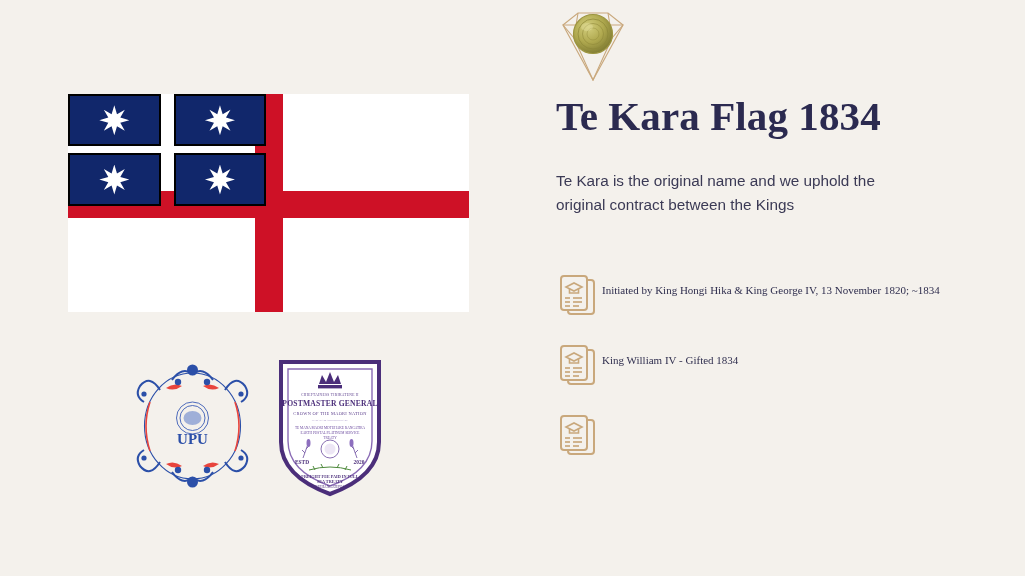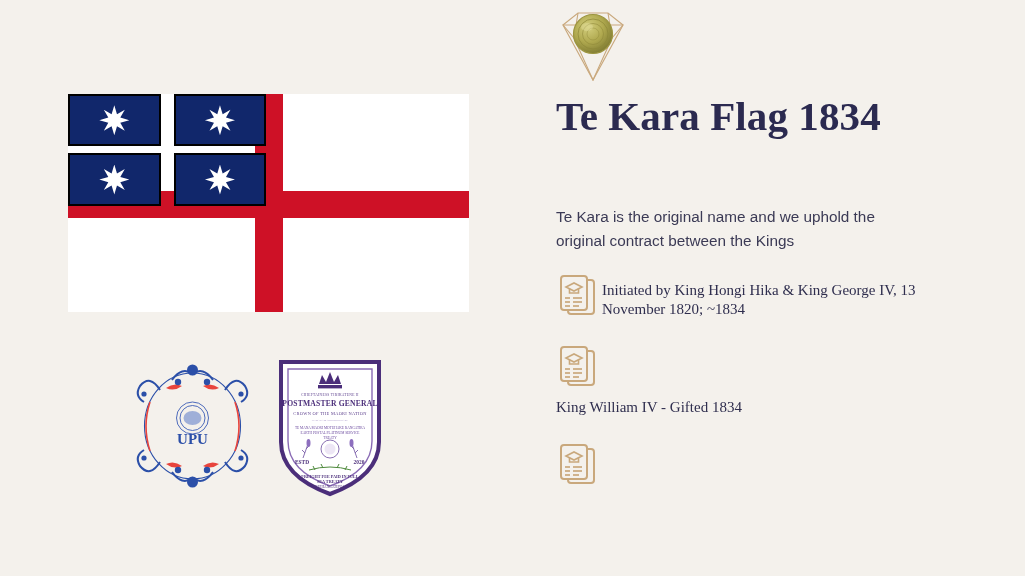--- a/index.html
+++ b/index.html
@@ -147,49 +147,48 @@
 
   .subtitle {
     position: absolute;
     left: 0;
     top: 169px;
     width: 330px;
     font-family: "Liberation Sans", sans-serif;
     font-size: 15.3px;
     line-height: 23.5px;
     color: #3B3A55;
-    margin-top: 36px;
   }
 
   .list {
     position: absolute;
     left: 0;
     top: 272px;
     width: 420px;
   }
 
   .list-item {
     position: relative;
     display: flex;
     align-items: flex-start;
   }
   .li-0 { margin-bottom: 24px; }
-  .li-1 { margin-bottom: 24px; flex-direction: column; }
+  .li-1 { margin-bottom: 24px; }
 
   .li-icon {
     flex: 0 0 auto;
     width: 46px;
     height: 44px;
     position: relative;
     margin-top: 2px;
   }
 
   .li-text {
     font-family: "Liberation Serif", serif;
-    font-size: 15px;
+    font-size: 11px;
     line-height: 19px;
     color: #2F2E4E;
     padding-top: 9px;
     width: 358px;
   }
 </style>
 </head>
 <body>
 
 <div class="slide">

